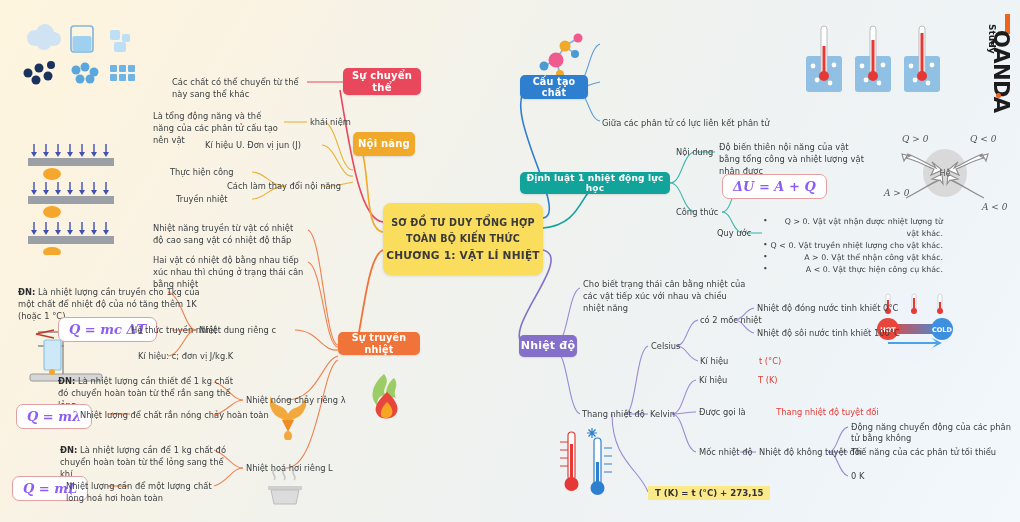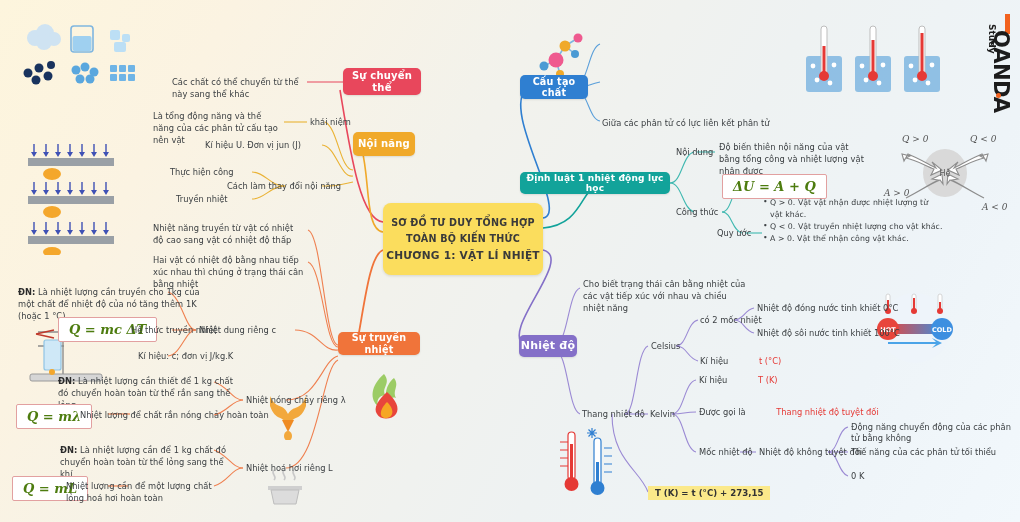--- a/index.html
+++ b/index.html
@@ -37,22 +37,22 @@
   .label {
     position: absolute;
     color: #3c4043;
     font-size: 8.3px;
     line-height: 1.35;
   }
   .formula {
     position: absolute;
     background: #fff;
     border: 1px solid #e2a0a0;
-    border-radius: 2px;
-    color: #4d7c0f;
+    border-radius: 7px;
+    color: #8b5cf6;
     font-family: "DejaVu Serif", "Liberation Serif", serif;
     font-style: italic;
     font-size: 13px;
     font-weight: 700;
     padding: 4px 10px;
     white-space: nowrap;
   }
   .hl {
     position: absolute;
     background: #fbe98a;
@@ -449,24 +449,25 @@
   <div class="formula" style="left:12px;top:476px;">Q = mL</div>
   <div class="txt" style="left:66px;top:480px;width:150px;">Nhiệt lượng cần để một lượng chất lỏng hoá hơi hoàn toàn</div>
 
   <div class="txt" style="left:602px;top:117px;width:180px;">Giữa các phân tử có lực liên kết phân tử</div>
 
   <div class="label" style="left:676px;top:147px;">Nội dung</div>
   <div class="txt" style="left:719px;top:141px;width:148px;">Độ biến thiên nội năng của vật bằng tổng công và nhiệt lượng vật nhận được</div>
   <div class="label" style="left:676px;top:207px;">Công thức</div>
   <div class="formula" style="left:722px;top:174px;">ΔU = A + Q</div>
   <div class="label" style="left:717px;top:228px;">Quy ước</div>
-  <ul class="bullets txt sm" style="left:763px;top:197px;width:180px;line-height:1.55;">
+  <ul class="bullets txt sm" style="left:763px;top:216px;width:180px;line-height:1.55;text-align:right;">
     <li>Q &gt; 0. Vật vật nhận được nhiệt lượng từ vật khác.</li>
     <li>Q &lt; 0. Vật truyền nhiệt lượng cho vật khác.</li>
     <li>A &gt; 0. Vật thể nhận công vật khác.</li>
+    <li>A &lt; 0. Vật thực hiện công cụ khác.</li>
   </ul>
 
   <div class="txt" style="left:583px;top:278px;width:166px;">Cho biết trạng thái cân bằng nhiệt của các vật tiếp xúc với nhau và chiều nhiệt năng</div>
   <div class="label" style="left:582px;top:409px;">Thang nhiệt độ</div>
 
   <div class="label" style="left:651px;top:341px;">Celsius</div>
   <div class="label" style="left:700px;top:315px;">có 2 mốc nhiệt</div>
   <div class="label" style="left:757px;top:303px;">Nhiệt độ đóng nước tinh khiết 0°C</div>
   <div class="label" style="left:757px;top:328px;">Nhiệt độ sôi nước tinh khiết 100°C</div>
   <div class="label" style="left:700px;top:356px;">

